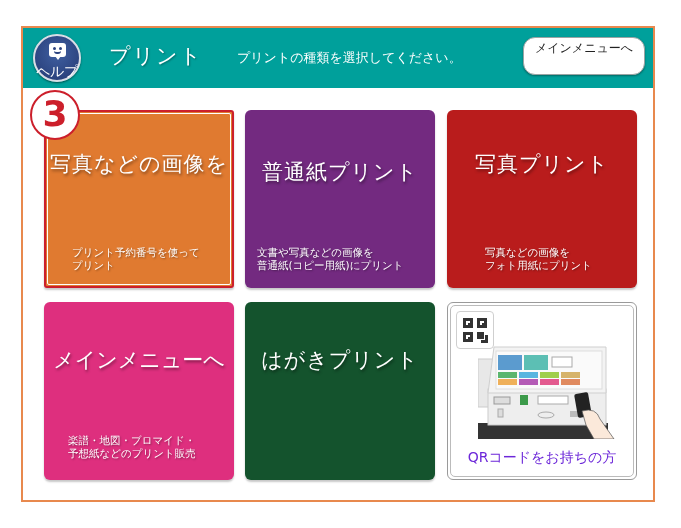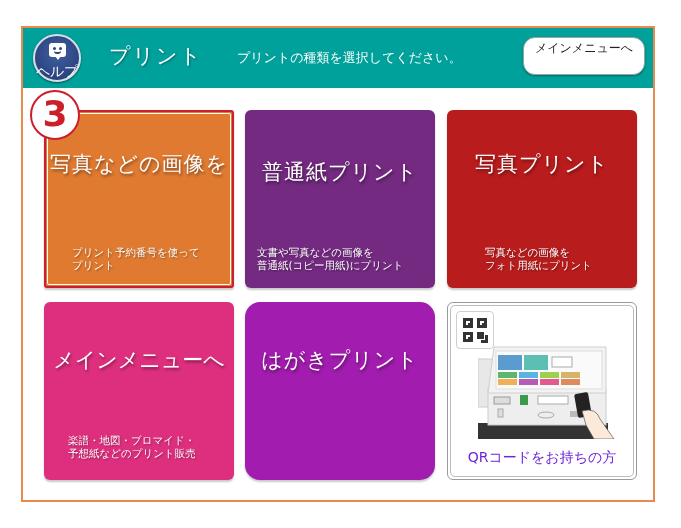--- a/index.html
+++ b/index.html
@@ -33,21 +33,21 @@
   .tile-title { position: absolute; left: 0; width: 100%; text-align: center; font-size: 21px; letter-spacing: 1px;
                 text-shadow: 1px 2px 3px rgba(0,0,0,0.45); white-space: nowrap; }
   .tile-desc { position: absolute; left: 12px; right: 24px; font-size: 10.5px; line-height: 13px;
                text-shadow: 1px 1px 2px rgba(0,0,0,0.4); white-space: pre-line; margin-top: 28px; }
 
   .tile-net { left: 21px; top: 82px; background: #e07a30; border: 2px solid #cc1f2b; border-radius: 3px; }
   .tile-net:after { content: ""; position: absolute; left: 1px; top: 1px; right: 1px; bottom: 1px; border: 1px solid #fff; border-radius: 2px; pointer-events: none; }
   .tile-plain { left: 222px; top: 82px; background: #732a80; }
   .tile-photo { left: 424px; top: 82px; background: #b91c1c; }
   .tile-contents { left: 21px; top: 274px; background: #de2f7e; }
-  .tile-hagaki { left: 222px; top: 274px; background: #a21caf; border-radius: 15px; }
+  .tile-hagaki { left: 222px; top: 274px; background: #14532d; }
   .tile-qr { left: 424px; top: 274px; background: #fff; border: 1px solid #9a9a9a; color: #222; box-shadow: none; }
   .tile-qr-inner { position: absolute; left: 2px; top: 2px; right: 2px; bottom: 2px; border: 1px solid #bbb; border-radius: 5px; }
 
   .step-badge { position: absolute; left: 7px; top: 62px; width: 50px; height: 50px; border-radius: 50%; background: #fff;
                 border: 2px solid #cc1f2b; box-sizing: border-box; color: #cc1f2b; font-size: 36px; font-weight: bold;
                 text-align: center; line-height: 44px; }
 
   .qr-icon-box { position: absolute; left: 8px; top: 8px; width: 36px; height: 36px; border: 1px solid #cfcfcf; border-radius: 4px; background: #fff; }
   .qr-sq { position: absolute; width: 10px; height: 10px; border: 3px solid #333; box-sizing: border-box; }
   .qr-sq-in { position: absolute; left: 2px; top: 2px; width: 3px; height: 3px; background: #333; }

